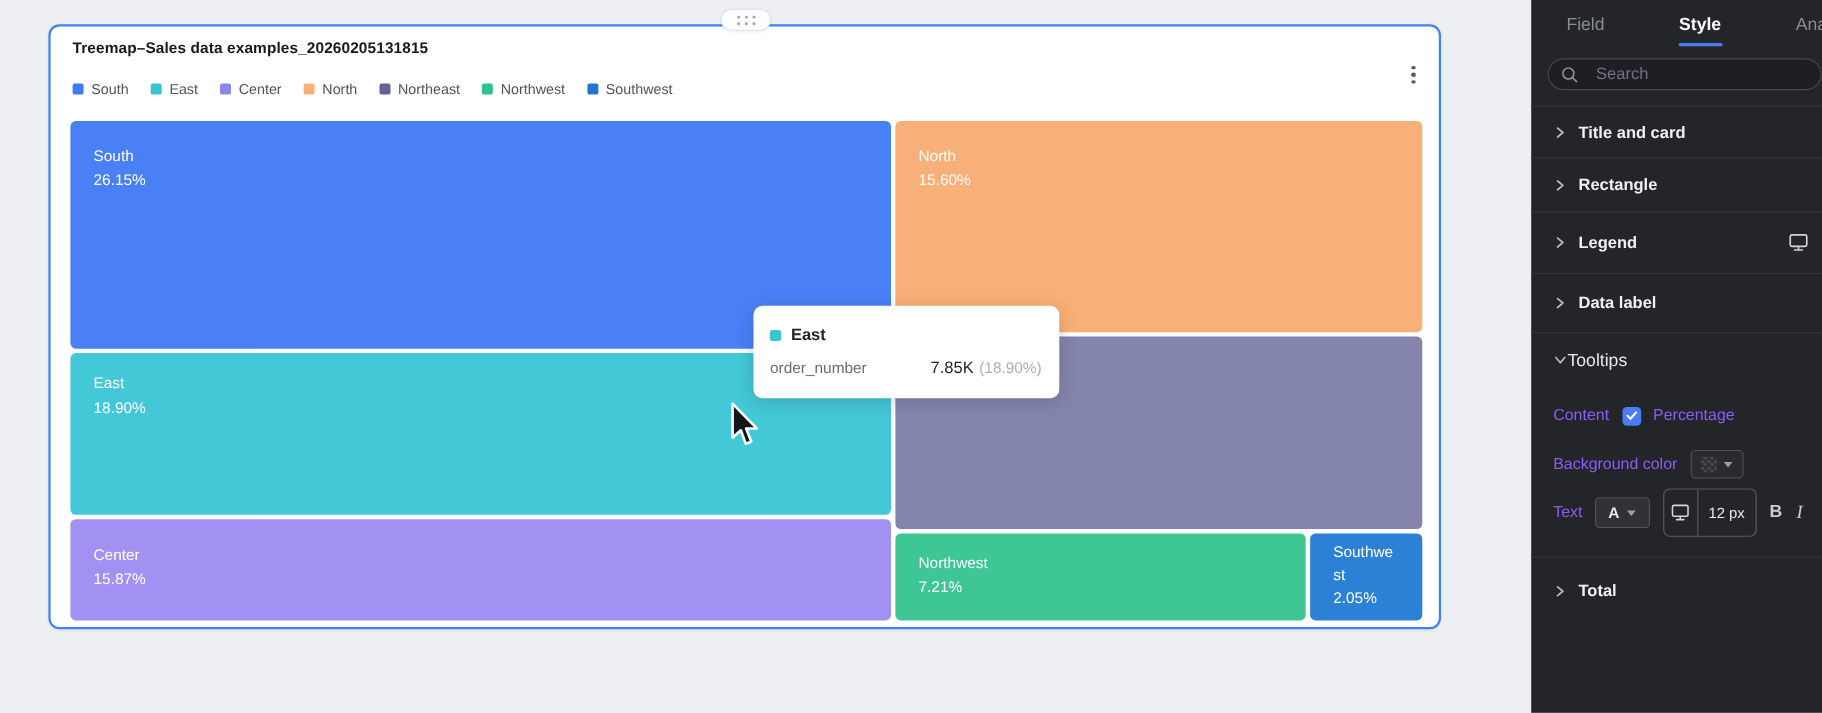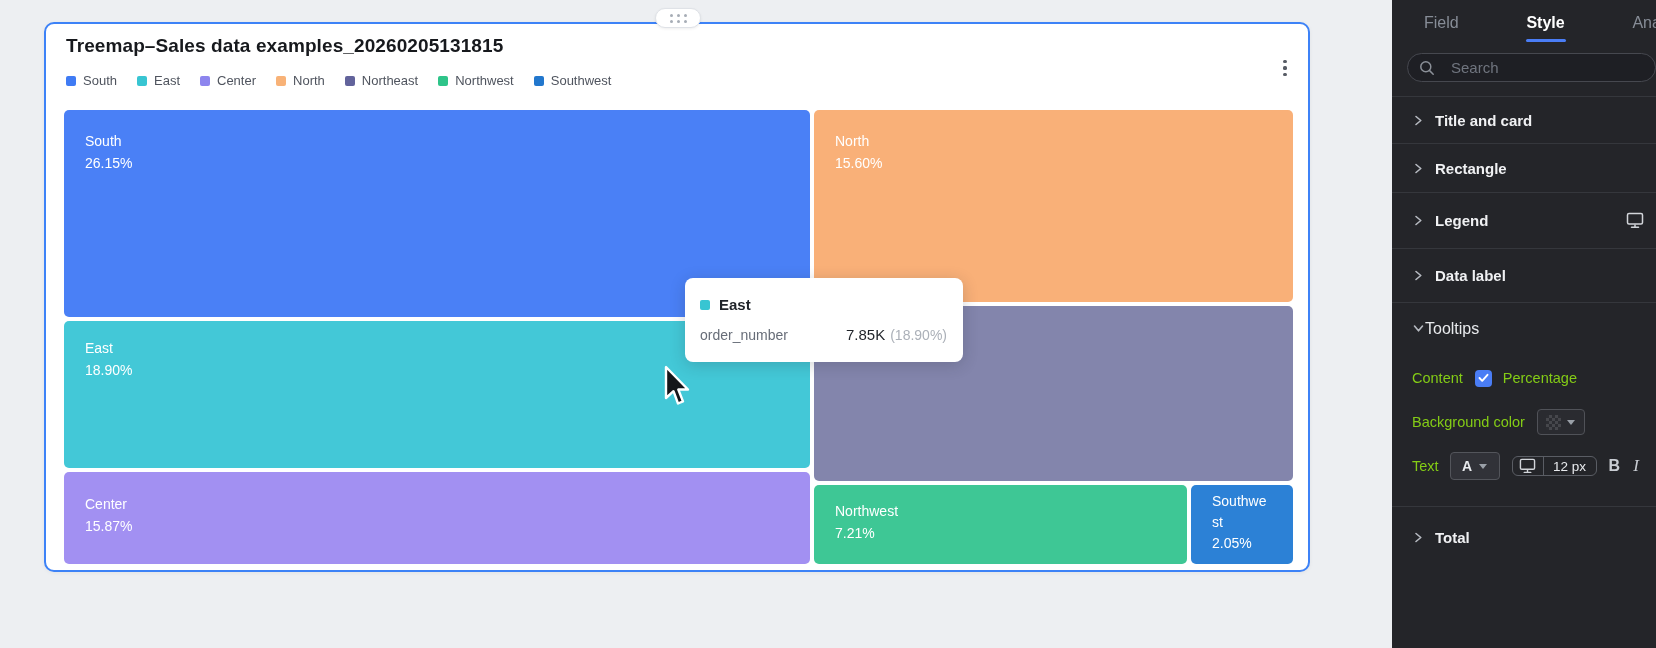--- a/index.html
+++ b/index.html
@@ -3,21 +3,21 @@
 <meta charset="utf-8">
 <style>
   * { margin:0; padding:0; box-sizing:border-box; }
   html,body { width:1656px; height:648px; overflow:hidden; background:#edeff2;
     font-family:"Liberation Sans","DejaVu Sans",sans-serif; }
 
   
   .card { position:absolute; left:44px; top:22px; width:1266px; height:550px;
     background:#fff; border:2px solid #3d82f7; border-radius:10px;
     box-shadow:0 1px 4px rgba(0,0,0,.05); }
-  .card-title { position:absolute; left:20px; top:11px; font-size:19px; font-weight:700;
+  .card-title { position:absolute; left:20px; top:11px; font-size:14px; font-weight:700;
     color:#17191d; letter-spacing:.1px; }
   .card-kebab { position:absolute; left:1232px; top:33px; width:14px; height:22px;
     display:flex; flex-direction:column; align-items:center; justify-content:center; gap:3px; cursor:pointer; }
   .card-kebab i { width:3.2px; height:3.2px; border-radius:50%; background:#575c65; }
 
   
   .drag-pill { position:absolute; left:655px; top:8px; width:46px; height:20px; background:#fff;
     border:1px solid #dfe2e7; border-radius:10px; z-index:8; display:flex; align-items:center;
     justify-content:center; box-shadow:0 1px 3px rgba(0,0,0,.07); }
   .drag-pill .dots { display:grid; grid-template-columns:repeat(3,3px); grid-template-rows:repeat(2,3px);
@@ -89,34 +89,34 @@
 
   .toggle { position:relative; width:27px; height:14px; border-radius:7px; cursor:pointer; flex:0 0 27px; }
   .toggle .knob { position:absolute; top:0; width:14px; height:14px; border-radius:50%;
     background:#fff; box-shadow:0 1px 2px rgba(0,0,0,.35); }
   .toggle.on { background:#4a7df5; } .toggle.on .knob { right:-1px; }
   .toggle.off { background:#767b83; } .toggle.off .knob { left:-1px; }
 
   .tt-body { padding:10px 20px 26px 20px; }
   .trow { display:flex; align-items:center; height:28px; }
   .trow + .trow { margin-top:16px; }
-  .trow .rlabel { font-size:14.5px; color:#84cc16; }
+  .trow .rlabel { font-size:14.5px; color:#8b5cf6; }
   .checkbox { width:17px; height:17px; border-radius:4px; background:#4a7df5; margin:0 11px 0 12px;
     display:flex; align-items:center; justify-content:center; cursor:pointer; }
   .caret { width:0; height:0; border-left:4.5px solid transparent; border-right:4.5px solid transparent;
     border-top:5.5px solid #9aa0a8; }
   .dd-color { margin-left:12px; width:48px; height:26px; background:#2a2b30; border:1px solid #505258;
     border-radius:4px; display:flex; align-items:center; justify-content:center; gap:6px; cursor:pointer; }
   .dd-color .swatch { width:15px; height:15px; border-radius:2px;
     background-image:conic-gradient(#46474c 25%, #2c2d32 0 50%, #46474c 0 75%, #2c2d32 0);
     background-size:6px 6px; }
   .dd-font { margin-left:11px; width:50px; height:28px; background:#313238; border:1px solid #53555b;
     border-radius:4px; display:flex; align-items:center; justify-content:center; gap:7px; cursor:pointer; }
   .dd-font .A { font-size:14px; font-weight:700; color:#e8eaed; }
-  .size-group { margin-left:12px; height:20px; display:flex; border:1px solid #5a5d64; border-radius:6px;
+  .size-group { margin-left:12px; height:44px; display:flex; border:1px solid #5a5d64; border-radius:6px;
     overflow:hidden; }
   .size-group .cell1 { width:31px; display:flex; align-items:center; justify-content:center;
     border-right:1px solid #5a5d64; cursor:pointer; }
   .size-group .cell2 { width:52px; display:flex; align-items:center; justify-content:center;
     font-size:13.5px; color:#e8eaed; cursor:pointer; }
   .btn-b { margin-left:12px; font-size:16px; font-weight:700; color:#c9cdd3; cursor:pointer; }
   .btn-i { margin-left:13px; font-size:17px; font-style:italic; color:#c9cdd3; cursor:pointer;
     font-family:"Liberation Serif","DejaVu Serif",serif; }
 </style>
 </head>

